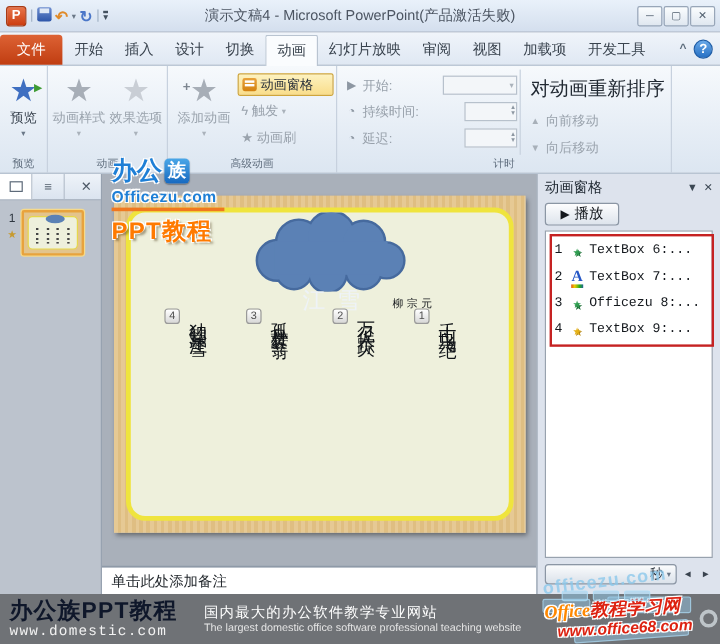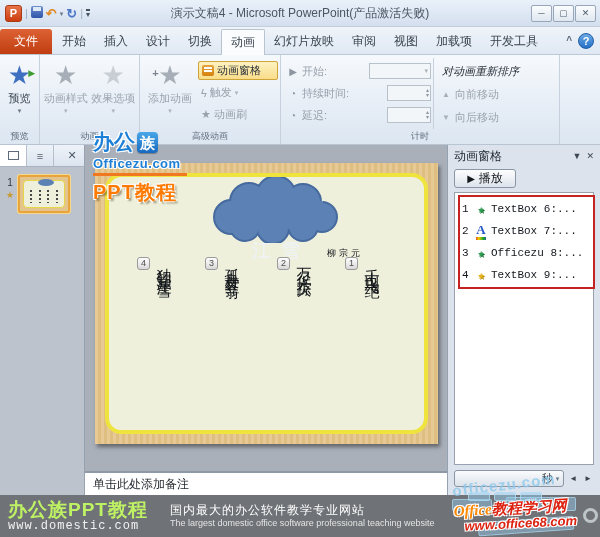--- a/index.html
+++ b/index.html
@@ -68,21 +68,21 @@
   .trow { display:flex; align-items:center; gap:3px; height:18px; }
   .t-ic { font-size:10px; color:#8d97a2; width:12px; text-align:center; }
   .t-label { font-size:11px; color:#98a1ab; }
   .t-drop { width:62px; height:16px; background:#f3f6f9; border:1px solid #b7c1cc; margin-left:auto; margin-right:2px;
             display:flex; align-items:center; justify-content:flex-end; padding-right:2px; }
   .t-drop .dd { margin:0; }
   .t-spin { width:44px; height:16px; background:#f3f6f9; border:1px solid #b7c1cc; margin-left:auto; margin-right:2px;
             display:flex; flex-direction:column; align-items:flex-end; justify-content:center; }
   .spin-ar { font-size:6px; line-height:5px; color:#8d97a2; padding-right:1px; }
   .timing-right { border-left:1px solid #c7d1de; padding:6px 0 0 8px; display:flex; flex-direction:column; gap:8px; }
-  .reorder-title { font-size:11px; color:#222a33;font-style:italic; }
+  .reorder-title { font-size:16px; color:#222a33; }
   .reorder-item { font-size:11px; color:#9aa3ad; display:flex; align-items:center; gap:5px; }
   .reorder-item .ar { font-size:8px; color:#a8b0b9; }
 
   
   .logo-wm { position:absolute; left:93px; top:128px; z-index:50; width:110px; }
   .logo-row { display:flex; align-items:center; gap:2px; }
   .logo-cn { font-size:21px; font-weight:bold; color:#1e7fd6;
              text-shadow:-1px -1px 0 #fff,1px -1px 0 #fff,-1px 1px 0 #fff,1px 1px 0 #fff; }
   .logo-zu { width:21px; height:21px; background:linear-gradient(#4aa7e8,#1769c0); border-radius:4px; color:#fff;
              font-size:15px; font-weight:bold; text-align:center; line-height:21px;
@@ -157,21 +157,21 @@
   .annotation-box { position:absolute; left:3px; top:2px; width:137px; height:94px; border:2px solid #c52222;
                     pointer-events:none; }
   .pane-bottom { height:18px; margin:4px 6px 8px 6px; display:flex; align-items:center; gap:3px; }
   .sec-bar { flex:1; height:17px; border:1px solid #8b96a4; border-radius:3px; background:linear-gradient(#fbfcfd,#dbe2ea);
              display:flex; align-items:center; justify-content:flex-end; padding-right:4px; gap:3px; font-size:11px; color:#1d2630; }
   .pane-nav { font-size:8px; color:#39434e; padding:0 2px; }
 
   
   .footer { height:42px; background:#6f7276; display:flex; align-items:center; position:relative; overflow:hidden; }
   .f-brand { margin-left:8px; line-height:1.05; }
-  .f-brand-cn { font-size:19px; font-weight:bold; color:#bef264; letter-spacing:1px; }
+  .f-brand-cn { font-size:19px; font-weight:bold; color:#0f172a; letter-spacing:1px; }
   .f-brand-url { font-size:12px; color:#f2f2f2; font-family:"Liberation Mono",monospace; letter-spacing:1px; }
   .f-slogan { margin-left:22px; line-height:1.15; }
   .f-slogan-cn { font-size:12px; color:#fff; letter-spacing:1px; }
   .f-slogan-en { font-size:9px; color:#e4e4e4; }
   .f-right { margin-left:auto; width:152px; height:100%; position:relative; }
   .f-doodle { position:absolute; background:rgba(150,205,238,.45); border:1px solid rgba(180,225,250,.6); border-radius:2px; }
   .fd1 { left:4px; top:4px; width:40px; height:12px; }
   .fd2 { left:58px; top:2px; width:70px; height:14px; }
   .fd3 { left:30px; top:24px; width:96px; height:14px; transform:rotate(-4deg); }
   .f-right-text { position:absolute; left:6px; top:5px; z-index:1; line-height:1.1; transform:rotate(-3deg); }

